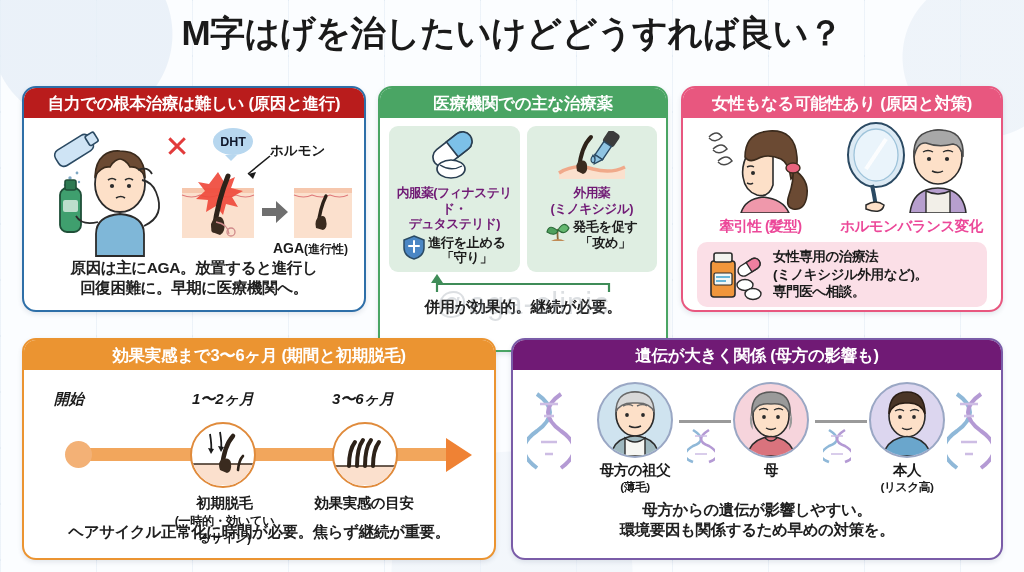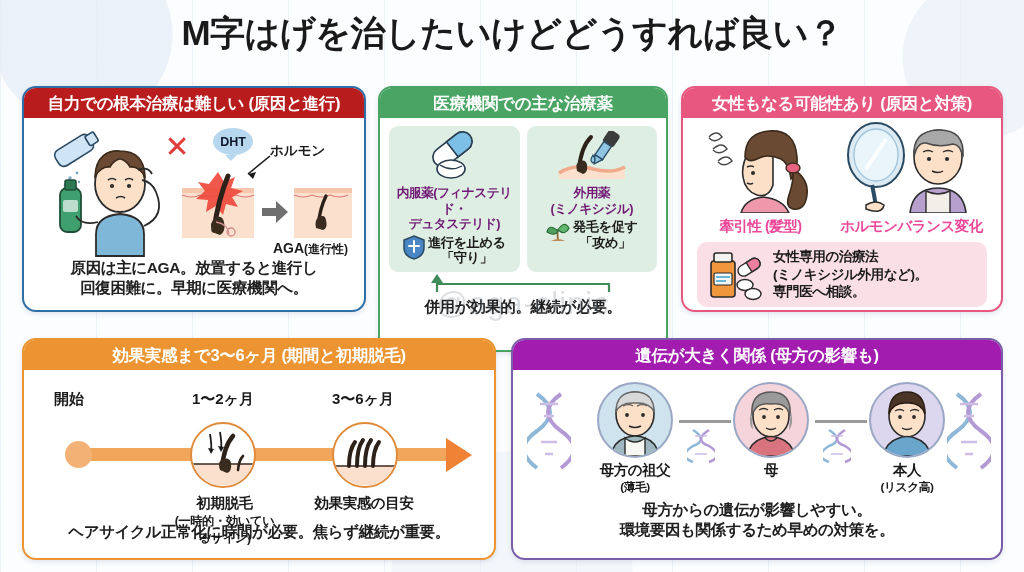--- a/index.html
+++ b/index.html
@@ -61,21 +61,21 @@
 
   .p1 { left: 22px;  top: 86px;  width: 344px; height: 226px; border-color: #2e6fa8; }
   .p1 .panel-head { background: #b91c1c; }
   .p2 { left: 378px; top: 86px;  width: 290px; height: 266px; border-color: #4aa564; }
   .p2 .panel-head { background: #4aa564; }
   .p3 { left: 681px; top: 86px;  width: 322px; height: 226px; border-color: #e8577f; }
   .p3 .panel-head { background: #e8577f; }
   .p4 { left: 22px;  top: 338px; width: 474px; height: 222px; border-color: #eb9431; }
   .p4 .panel-head { background: #eb9431; }
   .p5 { left: 511px; top: 338px; width: 492px; height: 222px; border-color: #7a5ca8; }
-  .p5 .panel-head { background: #a21caf; }
+  .p5 .panel-head { background: #701a75; }
 
   .caption {
     text-align: center; font-weight: bold; color: #202020;
     font-size: 15.5px; line-height: 1.28; letter-spacing: -.4px;
   }
 
   
   .p1-art { position: relative; height: 134px; }
   .lbl-hormone {
     position: absolute; left: 238px; top: 18px;
@@ -123,21 +123,21 @@
   .w-item { text-align: center; }
   .w-cap { font-size: 14.5px; font-weight: bold; color: #ec4899; letter-spacing: -.5px; }
   .pink-box {
     margin: 6px 6px 0; background: #fbdfe7; border-radius: 10px;
     display: flex; align-items: center; gap: 6px; padding: 6px 8px;
   }
   .pink-txt { font-size: 13.6px; font-weight: bold; color: #1a1a1a; line-height: 1.3; letter-spacing: -.5px; }
 
   
   .tl { position: relative; height: 152px; }
-  .tl-top { position: absolute; font-size: 15px; font-weight: bold; color: #1a1a1a; }
+  .tl-top { position: absolute; font-size: 15px; font-weight: bold; color: #1a1a1a; font-style: italic; }
   .tl-bot { position: absolute; text-align: center; font-size: 14.5px; font-weight: bold; color: #1a1a1a; letter-spacing: -.4px; }
   .tl-bot .tiny { display: block; font-size: 12.3px; }
   .tl-bar {
     position: absolute; left: 42px; top: 72px; width: 380px; height: 13px;
     background: #f2a65c; border-radius: 2px;
   }
   .tl-dot {
     position: absolute; left: 33px; top: 65px; width: 27px; height: 27px;
     border-radius: 50%; background: #f3b176;
   }

